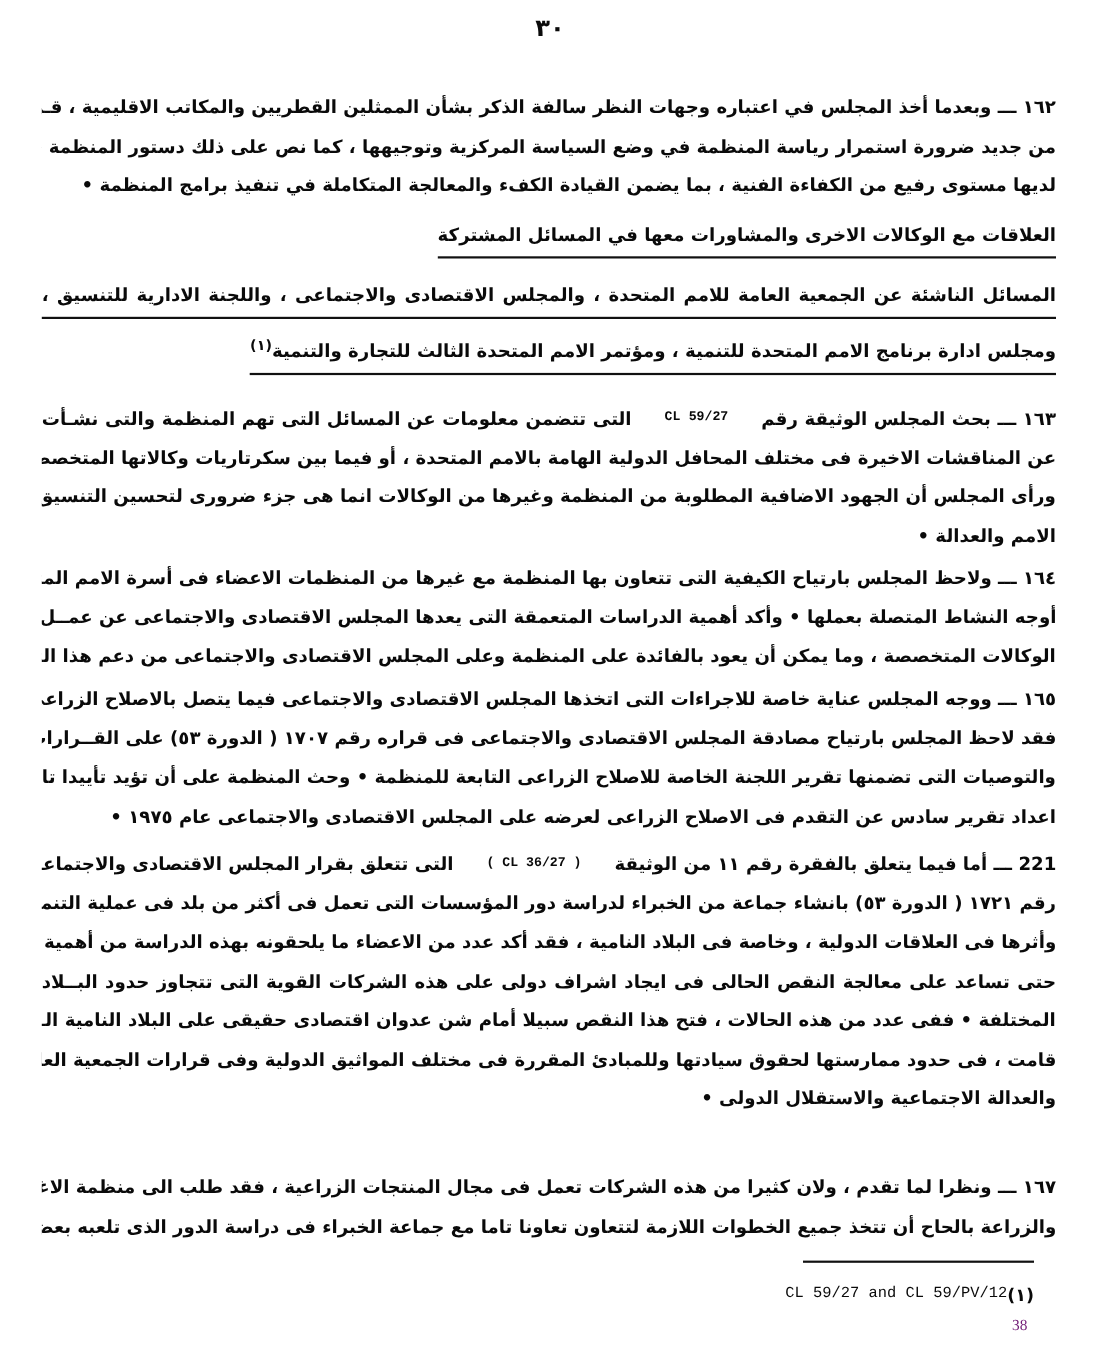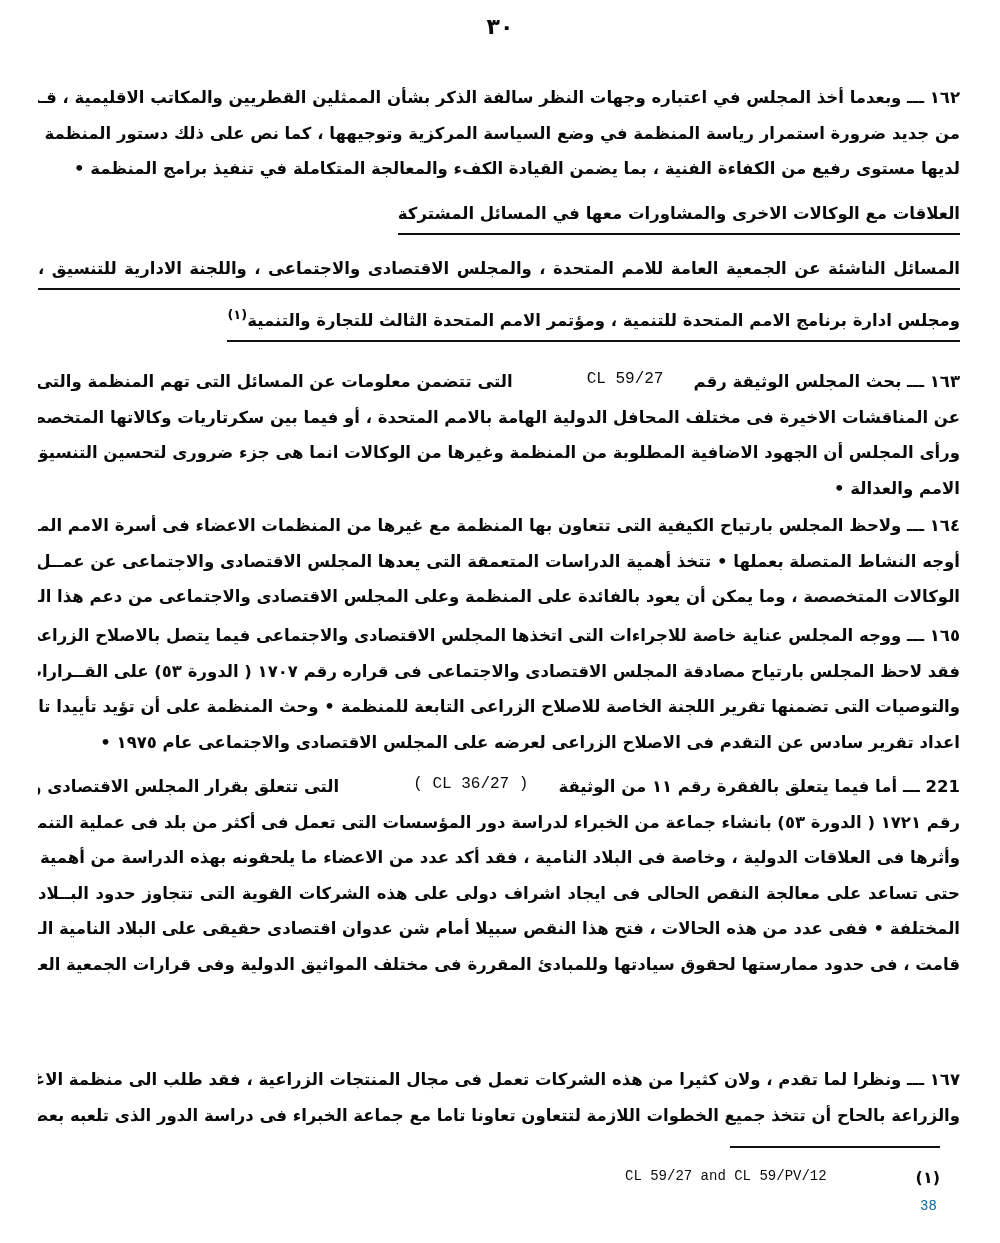--- a/index.html
+++ b/index.html
@@ -5,32 +5,32 @@
   html, body { margin: 0; padding: 0; background: #ffffff; }
   body { width: 1000px; height: 1243px; position: relative; overflow: hidden; color: #0a0a0a;
          font-family: "DejaVu Sans", "Liberation Sans", sans-serif; }
   .page { position: absolute; left: 0; top: 0; width: 1000px; height: 1087px; }
   .page-number-top { position: absolute; left: 470px; top: 14px; width: 60px; text-align: center;
          font-size: 22px; font-weight: bold; direction: rtl; }
   .para { position: absolute; right: 40px; width: 922px; direction: rtl; text-align: justify;
           text-align-last: right; font-size: 16.5px; font-weight: bold; line-height: 35.5px; }
   .para .line { display: block; white-space: nowrap; overflow: hidden; text-align: justify; text-align-last: justify; }
   .para .line.last { text-align-last: right; }
-  .ref { font-family: "Liberation Mono", "DejaVu Sans Mono", monospace; font-weight: normal; font-size: 16px;
-         direction: ltr; unicode-bidi: embed; padding: 0 30px; vertical-align: 4px; margin-left: 44px; }
+  .ref { font-family: "Liberation Mono", "DejaVu Sans Mono", monospace; font-weight: bold; font-size: 12px;
+         direction: ltr; unicode-bidi: embed; padding: 0 30px; vertical-align: 4px; }
   .heading { position: absolute; right: 40px; direction: rtl; font-size: 16.5px; font-weight: bold;
              white-space: nowrap; padding-bottom: 10px; border-bottom: 2.5px solid #111; }
   .heading sup { font-size: 13px; }
   .footnote-rule { position: absolute; left: 730px; top: 1146px; width: 210px; height: 0;
                    border-top: 2px solid #111; }
   .footnote { position: absolute; left: 625px; top: 1168px; width: 315px; font-family: "Liberation Mono", "DejaVu Sans Mono", monospace;
-              font-size: 14px; display: flex; justify-content: space-between; }
+              font-size: 14px; display: flex; justify-content: flex-end; }
   .footnote .marker { font-family: "DejaVu Sans", sans-serif; font-weight: bold; font-size: 16px; }
-  .archive-number { position: absolute; left: 920px; top: 1198px; font-family: Liberation Mono, monospace;
-                    font-size: 14px; color: #0369a1; }
+  .archive-number { position: absolute; left: 920px; top: 1198px; font-family: Liberation Serif, serif;
+                    font-size: 14px; color: #701a75; }
 </style>
 </head>
 <body>
 
 <div class="page">
 
   <div class="page-number-top">٣٠</div>
 
   <div class="para" style="top:80px;">
     <span class="line">١٦٢ ـــ وبعدما أخذ المجلس في اعتباره وجهات النظر سالفة الذكر بشأن الممثلين القطريين والمكاتب الاقليمية ، قـرر</span>
@@ -46,38 +46,39 @@
 
   <div class="para" style="top:362px;">
     <span class="line"><span>١٦٣ ـــ بحث المجلس الوثيقة رقم</span><span class="ref">CL 59/27</span><span>التى تتضمن معلومات عن المسائل التى تهم المنظمة والتى نشـأت</span></span>
     <span class="line">عن المناقشات الاخيرة فى مختلف المحافل الدولية الهامة بالامم المتحدة ، أو فيما بين سكرتاريات وكالاتها المتخصصـة •</span>
     <span class="line">ورأى المجلس أن الجهود الاضافية المطلوبة من المنظمة وغيرها من الوكالات انما هى جزء ضرورى لتحسين التنسيق بين أسرة</span>
     <span class="line last">الامم والعدالة •</span>
   </div>
 
   <div class="para" style="top:508px;">
     <span class="line">١٦٤ ـــ ولاحظ المجلس بارتياح الكيفية التى تتعاون بها المنظمة مع غيرها من المنظمات الاعضاء فى أسرة الامم المتحدة فى</span>
-    <span class="line">أوجه النشاط المتصلة بعملها • تتخذ أهمية الدراسات المتعمقة التى يعدها المجلس الاقتصادى والاجتماعى عن عمــل</span>
+    <span class="line">أوجه النشاط المتصلة بعملها • وأكد أهمية الدراسات المتعمقة التى يعدها المجلس الاقتصادى والاجتماعى عن عمــل</span>
     <span class="line">الوكالات المتخصصة ، وما يمكن أن يعود بالفائدة على المنظمة وعلى المجلس الاقتصادى والاجتماعى من دعم هذا التنسيق •</span>
   </div>
 
   <div class="para" style="top:618px;">
     <span class="line">١٦٥ ـــ ووجه المجلس عناية خاصة للاجراءات التى اتخذها المجلس الاقتصادى والاجتماعى فيما يتصل بالاصلاح الزراعى •</span>
     <span class="line">فقد لاحظ المجلس بارتياح مصادقة المجلس الاقتصادى والاجتماعى فى قراره رقم ١٧٠٧ ( الدورة ٥٣) على القــرارات</span>
     <span class="line">والتوصيات التى تضمنها تقرير اللجنة الخاصة للاصلاح الزراعى التابعة للمنظمة • وحث المنظمة على أن تؤيد تأييدا تامــا</span>
     <span class="line last">اعداد تقرير سادس عن التقدم فى الاصلاح الزراعى لعرضه على المجلس الاقتصادى والاجتماعى عام ١٩٧٥ •</span>
   </div>
 
   <div class="para" style="top:767px;">
     <span class="line"><span>221 ـــ أما فيما يتعلق بالفقرة رقم ١١ من الوثيقة</span><span class="ref">( CL 36/27 )</span><span>التى تتعلق بقرار المجلس الاقتصادى والاجتماعـى</span></span>
     <span class="line">رقم ١٧٢١ ( الدورة ٥٣) بانشاء جماعة من الخبراء لدراسة دور المؤسسات التى تعمل فى أكثر من بلد فى عملية التنميــة</span>
     <span class="line">وأثرها فى العلاقات الدولية ، وخاصة فى البلاد النامية ، فقد أكد عدد من الاعضاء ما يلحقونه بهذه الدراسة من أهمية ،</span>
     <span class="line">حتى تساعد على معالجة النقص الحالى فى ايجاد اشراف دولى على هذه الشركات القوية التى تتجاوز حدود البــلاد</span>
     <span class="line">المختلفة • ففى عدد من هذه الحالات ، فتح هذا النقص سبيلا أمام شن عدوان اقتصادى حقيقى على البلاد النامية الـتى</span>
     <span class="line">قامت ، فى حدود ممارستها لحقوق سيادتها وللمبادئ المقررة فى مختلف المواثيق الدولية وفى قرارات الجمعية العامة للامم</span>
+    <span class="line last">والعدالة الاجتماعية والاستقلال الدولى •</span>
   </div>
 
   <div class="para" style="top:1062px;">
     <span class="line">١٦٧ ـــ ونظرا لما تقدم ، ولان كثيرا من هذه الشركات تعمل فى مجال المنتجات الزراعية ، فقد طلب الى منظمة الاغذية</span>
     <span class="line">والزراعة بالحاح أن تتخذ جميع الخطوات اللازمة لتتعاون تعاونا تاما مع جماعة الخبراء فى دراسة الدور الذى تلعبه بعض</span>
   </div>
 
   <div class="footnote-rule"></div>
   <div class="footnote">
     <span>CL 59/27 and CL 59/PV/12</span>

